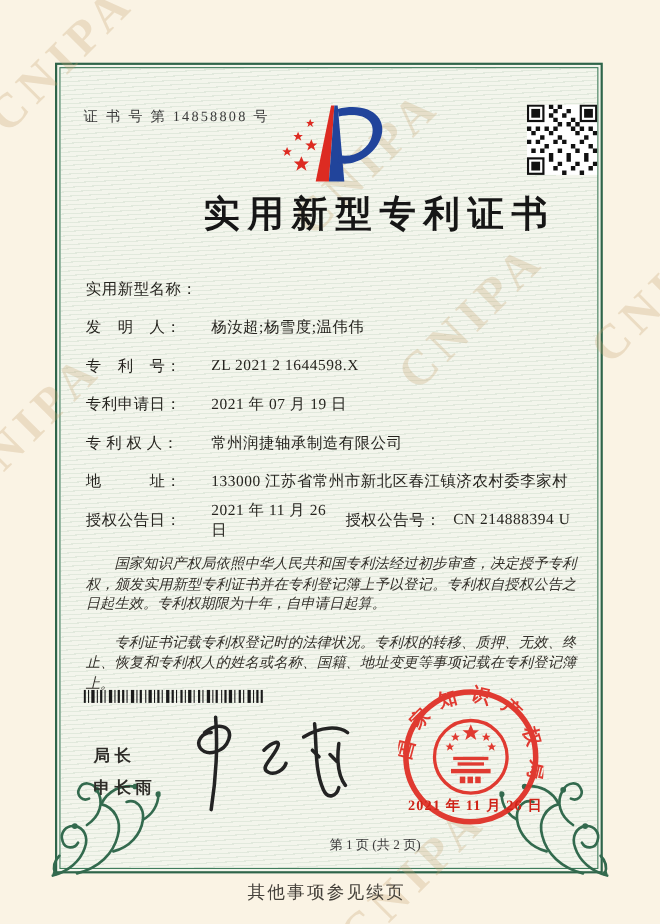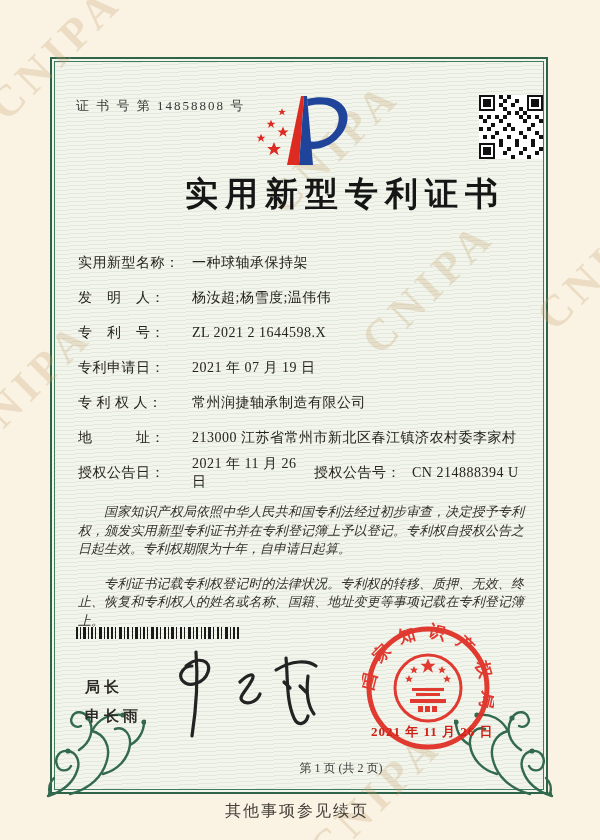--- a/index.html
+++ b/index.html
@@ -143,41 +143,40 @@
         M60 40h4v4h-4z M20 48h4v4h-4z M28 52h4v4h-4z M36 48h4v4h-4z M44 52h4v4h-4z M52 48h4v4h-4z M60 52h4v4h-4z
         M24 56h4v4h-4z M32 60h4v4h-4z M40 56h4v4h-4z M48 60h4v4h-4z M56 56h4v4h-4z"></path>
     </g>
   </svg>
 
   <div class="title">实用新型专利证书</div>
 
   <div class="fields">
     <div class="f-row">
       <span class="f-label">实用新型名称：</span>
-      <span class="f-value">一种球轴承保持架</span>
     </div>
     <div class="f-row">
       <span class="f-label">发　明　人：</span>
       <span class="f-value">杨汝超;杨雪度;温伟伟</span>
     </div>
     <div class="f-row">
       <span class="f-label">专　利　号：</span>
       <span class="f-value">ZL 2021 2 1644598.X</span>
     </div>
     <div class="f-row">
       <span class="f-label">专利申请日：</span>
       <span class="f-value">2021 年 07 月 19 日</span>
     </div>
     <div class="f-row">
       <span class="f-label">专 利 权 人：</span>
       <span class="f-value">常州润捷轴承制造有限公司</span>
     </div>
     <div class="f-row">
       <span class="f-label">地　　　址：</span>
-      <span class="f-value">213000 江苏省常州市新北区春江镇济农村委李家村</span>
+      <span class="f-value">133000 江苏省常州市新北区春江镇济农村委李家村</span>
     </div>
     <div class="f-row">
       <span class="f-label">授权公告日：</span>
       <span class="g-value1">2021 年 11 月 26 日</span>
       <span class="g-label2">授权公告号：</span>
       <span class="f-value">CN 214888394 U</span>
     </div>
   </div>
 
   <div class="paras">

